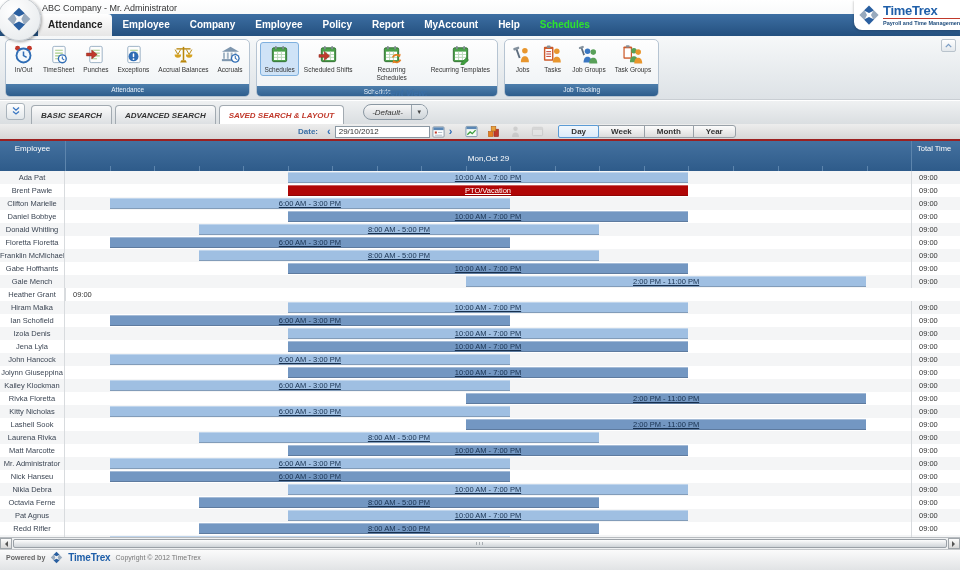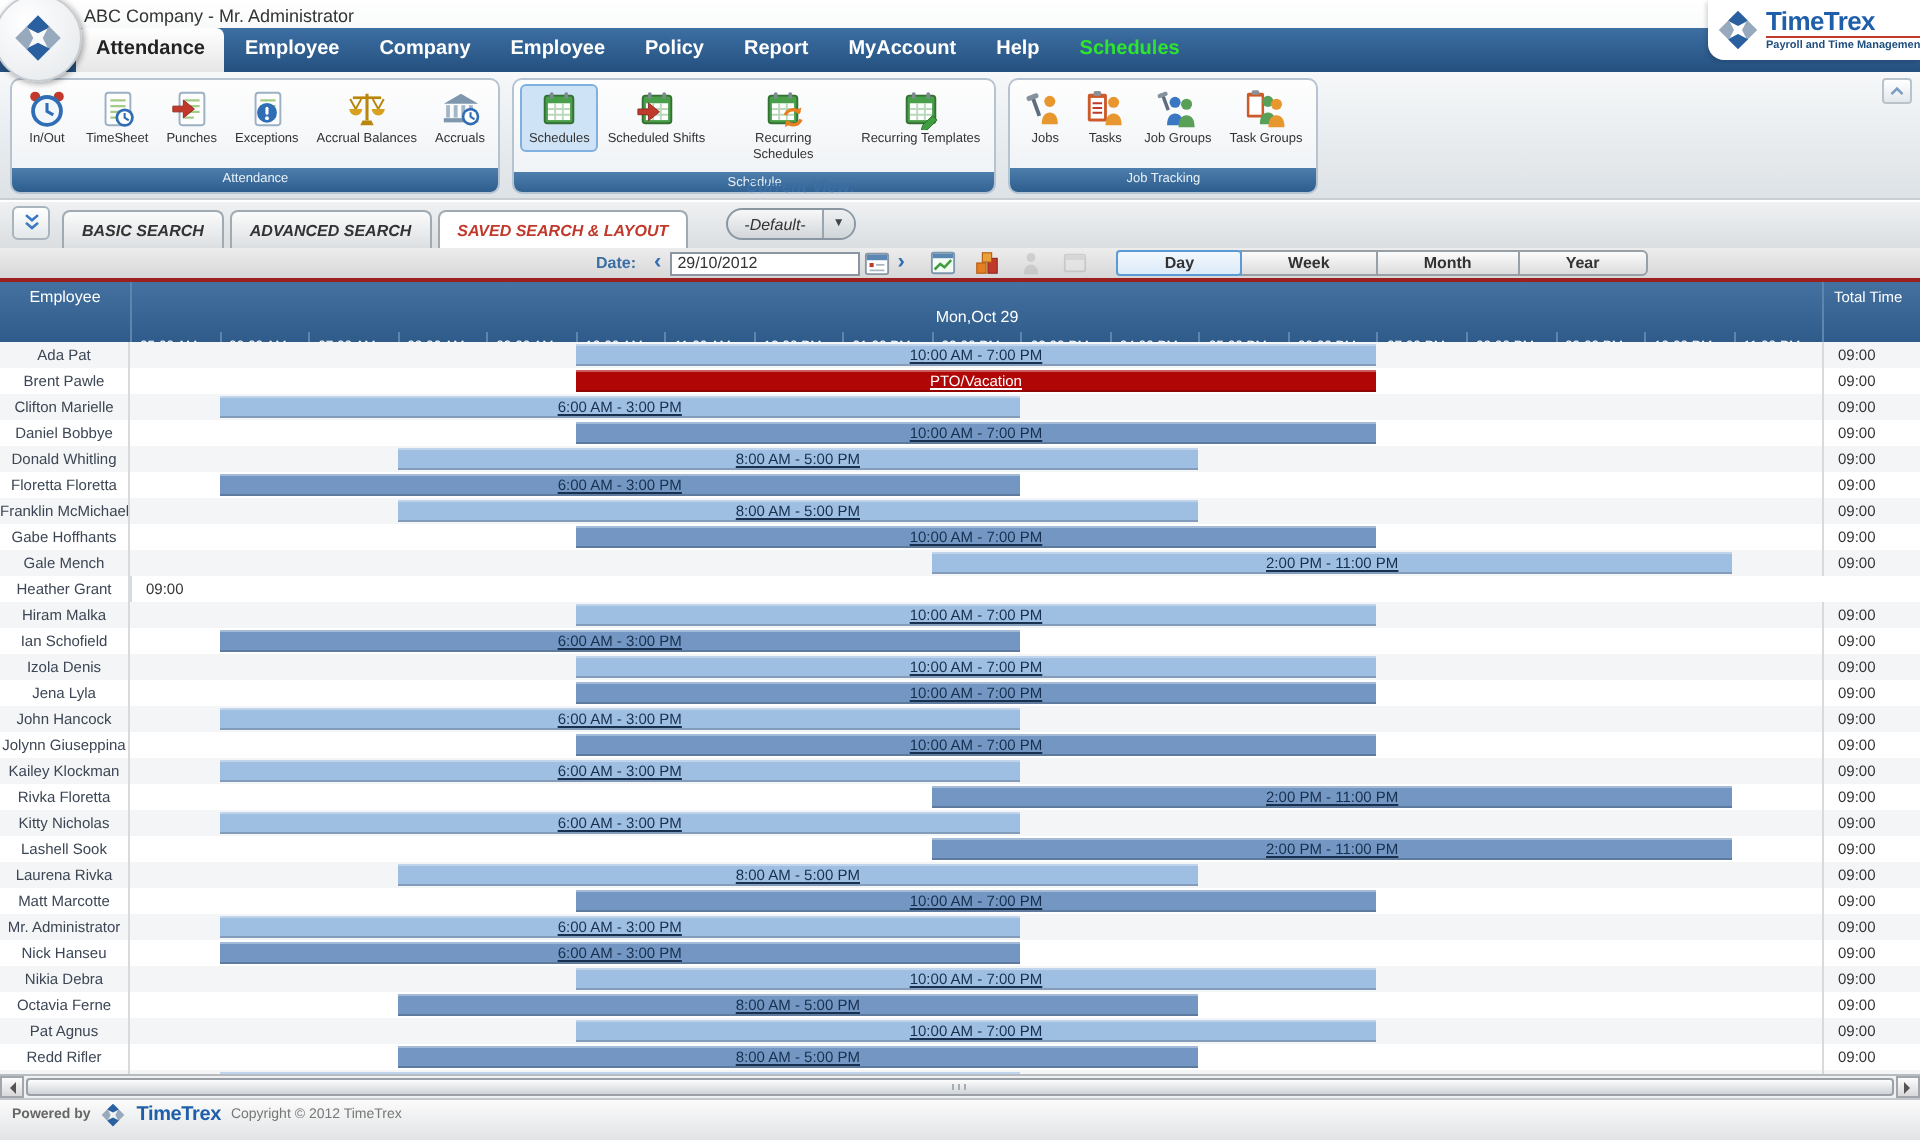--- a/index.html
+++ b/index.html
@@ -50,21 +50,21 @@
   
   .datebar{position:absolute;top:124px;left:0;right:0;height:15px;background:linear-gradient(#ededed,#d7d7d7);display:flex;align-items:center;padding-left:298px;font-size:8px;}
   .date-label{font-weight:bold;color:#3a6ea5;margin-right:5px;}
   .nav-arrow{color:#2f6db5;font-weight:bold;font-size:11px;line-height:11px;padding:0 4px;}
   .date-input{width:95px;height:12px;font-size:8px;font-family:inherit;border:1px solid #8a97a2;padding:0 3px;color:#333;background:#fff;}
   .dicon{margin-left:9px;display:flex;align-items:center;}
   .dicon svg{width:13px;height:13px;display:block;}
   .dicon.disabled{opacity:.45;filter:grayscale(1);}
   .dicon.attached{margin-left:2px;}
   .view-btns{display:flex;margin-left:14px;}
-  .vbtn{height:13px;line-height:12px;padding:0 23px;font-size:8px;font-weight:bold;color:#333;background:linear-gradient(#fcfcfc,#dcdcdc);border:1px solid #98a0a7;margin-left:-1px;}
+  .vbtn{height:13px;line-height:12px;padding:0 12px;font-size:8px;font-weight:bold;color:#333;background:linear-gradient(#fcfcfc,#dcdcdc);border:1px solid #98a0a7;margin-left:-1px;}
   .vbtn:first-child{border-radius:3px 0 0 3px;margin-left:0;}
   .vbtn:last-child{border-radius:0 3px 3px 0;}
   .vbtn.active{border:1px solid #5b9bd5;background:linear-gradient(#f2f8fd,#dceafa);position:relative;z-index:1;border-radius:2px;}
 
   .redline{position:absolute;top:139px;left:0;right:0;height:2px;background:#9b2020;}
 
   
   .sched-header{position:absolute;top:141px;left:0;right:0;height:30px;background:linear-gradient(#44719f,#2e5b8a);color:#fff;display:flex;}
   .sh-emp{width:65px;flex:none;font-size:8px;text-align:center;padding-top:3px;}
   .sh-mid{flex:1;display:flex;flex-direction:column;border-left:1px solid #5d85ad;}

